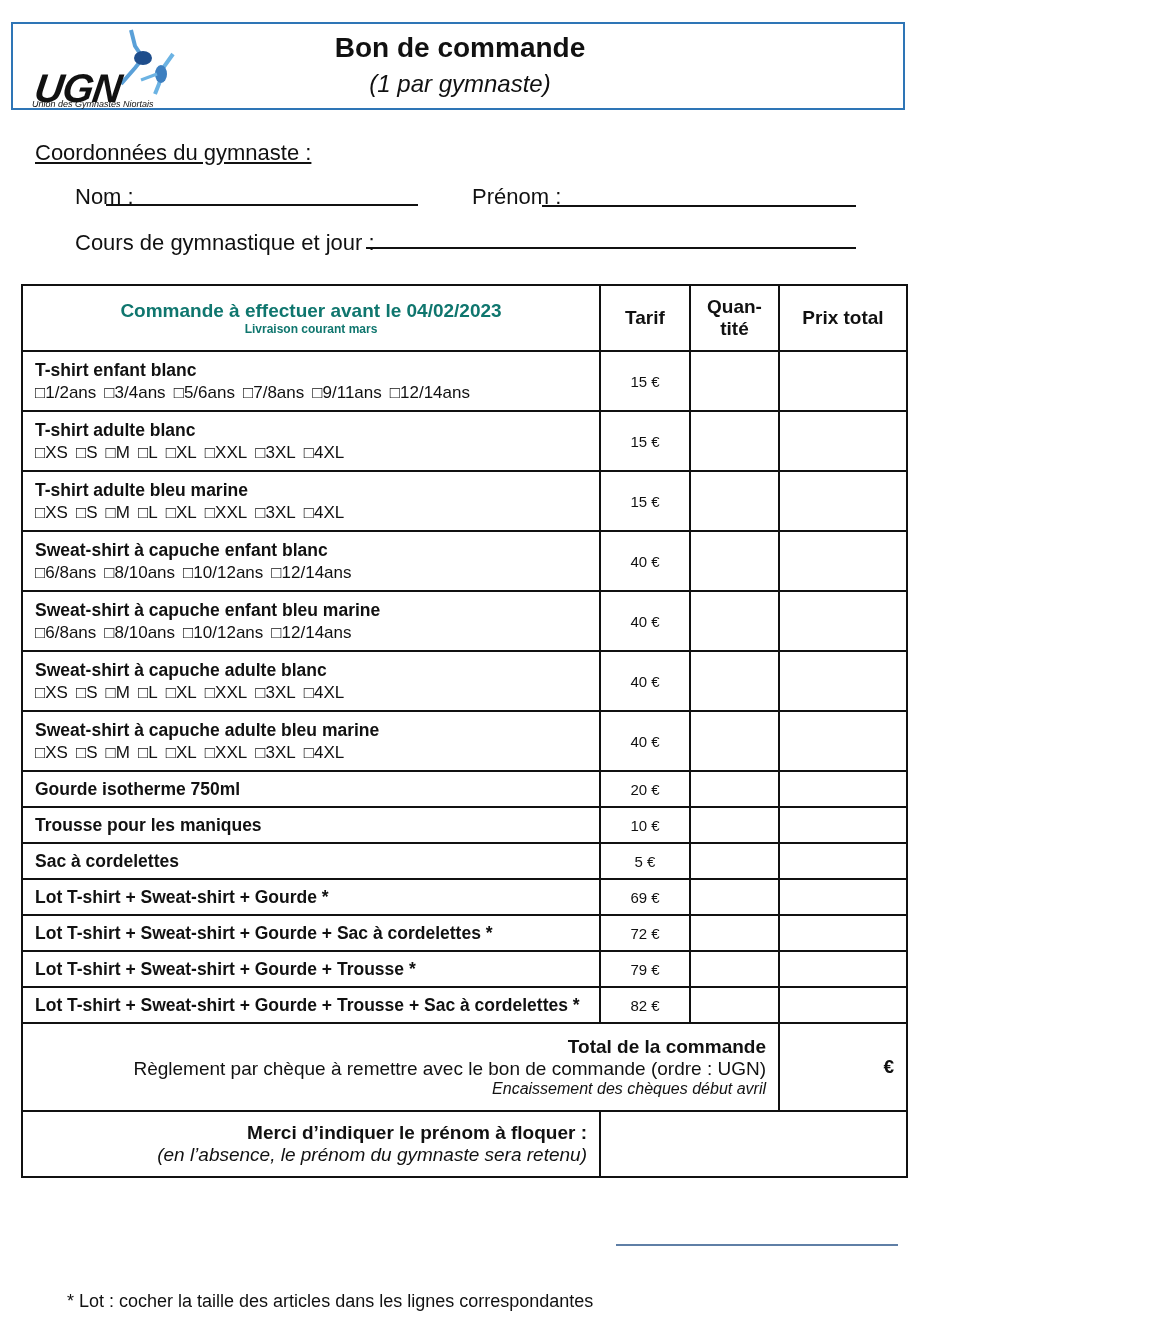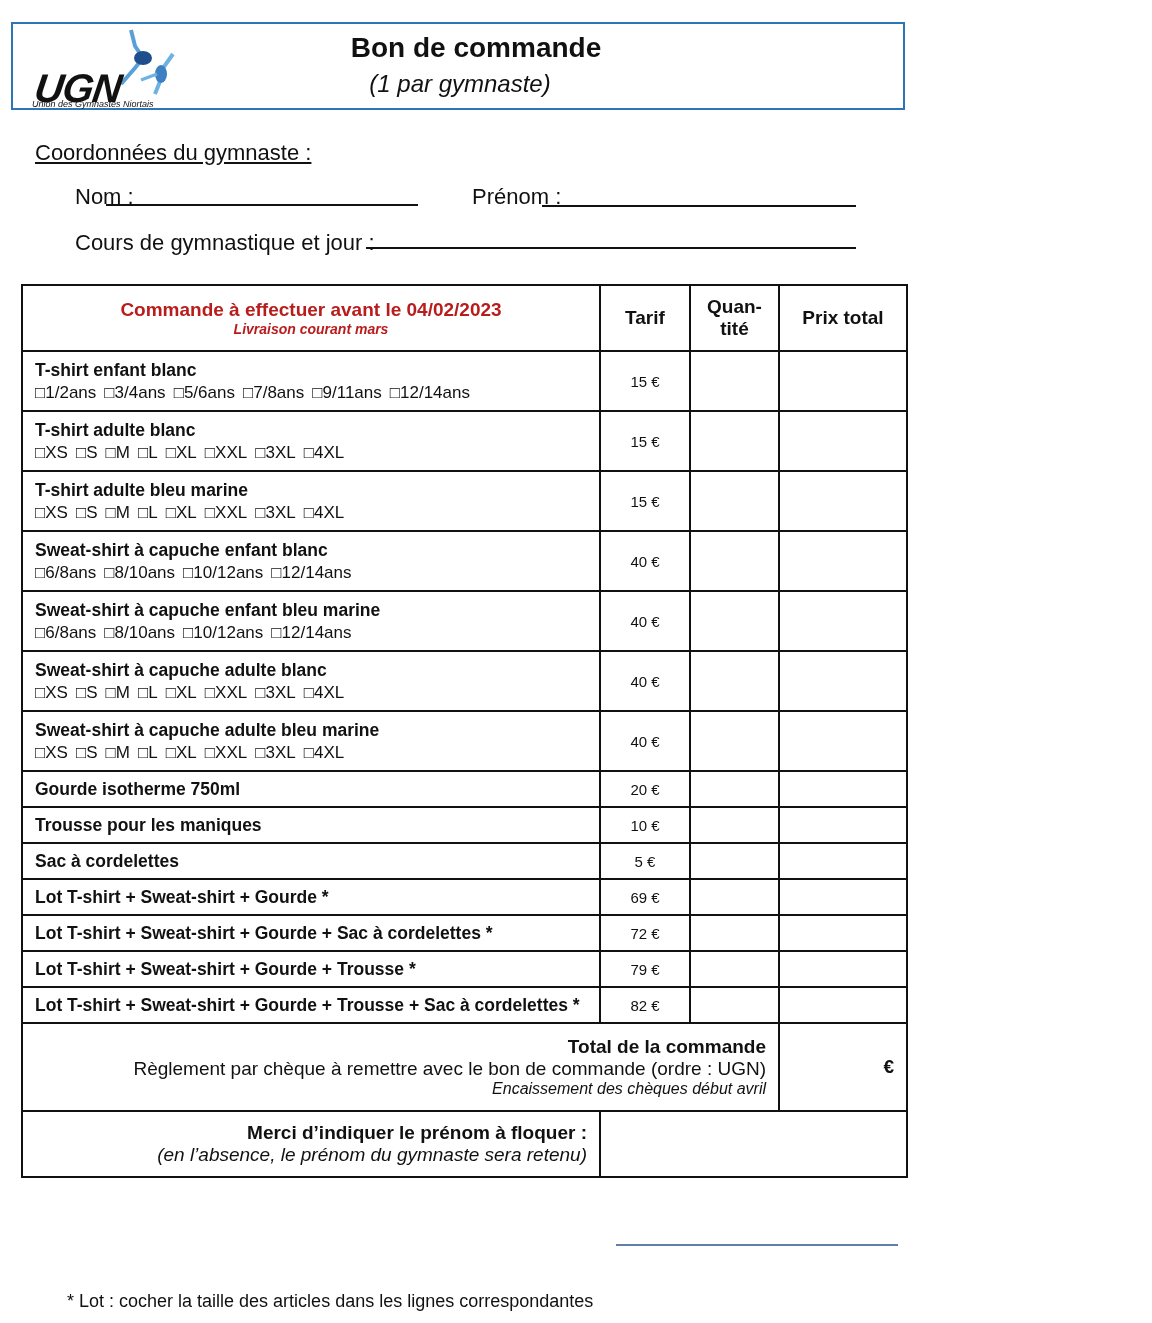--- a/index.html
+++ b/index.html
@@ -1,29 +1,29 @@
 <!DOCTYPE html>
 <html><head>
 <meta charset="utf-8">
 <style>
   html, body { margin:0; padding:0; background:#ffffff; }
   body { width:1152px; height:1323px; position:relative; font-family:"Liberation Sans", sans-serif; color:#111; overflow:hidden; }
   .header-box { position:absolute; left:11px; top:22px; width:894px; height:88px; border:2px solid #2e75b6; box-sizing:border-box; }
   .logo { position:absolute; left:10px; top:4px; width:170px; height:80px; }
   .logo-text { position:absolute; left:12px; top:38px; font-family:"Liberation Sans", sans-serif; font-weight:bold; font-style:italic; font-size:40px; letter-spacing:-1px; color:#111; transform:skewX(-8deg); }
   .logo-sub { position:absolute; left:9px; top:71px; font-size:9px; font-style:italic; color:#111; white-space:nowrap; }
-  .title { position:absolute; left:0; width:894px; text-align:center; top:8px; font-size:28px; font-weight:bold;padding-left:16px; }
+  .title { position:absolute; left:0; width:894px; text-align:center; top:8px; font-size:28px; font-weight:bold; }
   .subtitle { position:absolute; left:0; width:894px; text-align:center; top:46px; font-size:24px; font-style:italic; }
   .section-title { position:absolute; left:35px; top:140px; font-size:22px; text-decoration:underline; }
   .field-row { position:absolute; font-size:22px; white-space:nowrap;margin-left:40px; }
   .line { position:absolute; border-bottom:2px solid #111; }
   table.order { position:absolute; left:21px; top:284px; width:887px; border-collapse:collapse; font-size:17px; }
   table.order td, table.order th { border:2px solid #111; padding:0; }
-  th.h-desc { width:576px; text-align:center; color:#b91c1c; font-weight:bold; font-size:19px; height:64px; }
-  th.h-desc .h2 { font-style:italic; font-size:14px; font-weight:bold; }
+  th.h-desc { width:576px; text-align:center; color:#0f766e; font-weight:bold; font-size:19px; height:64px; }
+  th.h-desc .h2 { font-size:12px; font-weight:bold; }
   th.h-col { font-size:19px; font-weight:bold; text-align:center; }
   td.desc { padding-left:12px !important; }
   .item-name { font-weight:bold; font-size:17.5px; }
   .sizes { font-size:17px; margin-top:2px; }
   .sizes span { margin-right:8px; }
   td.price { text-align:center; font-size:15px; }
   tr.tall td { height:58px; }
   tr.short td { height:34px; }
   .total-cell { text-align:right; padding-right:12px !important; height:86px; }
   .total-title { font-weight:bold; font-size:19px; }

